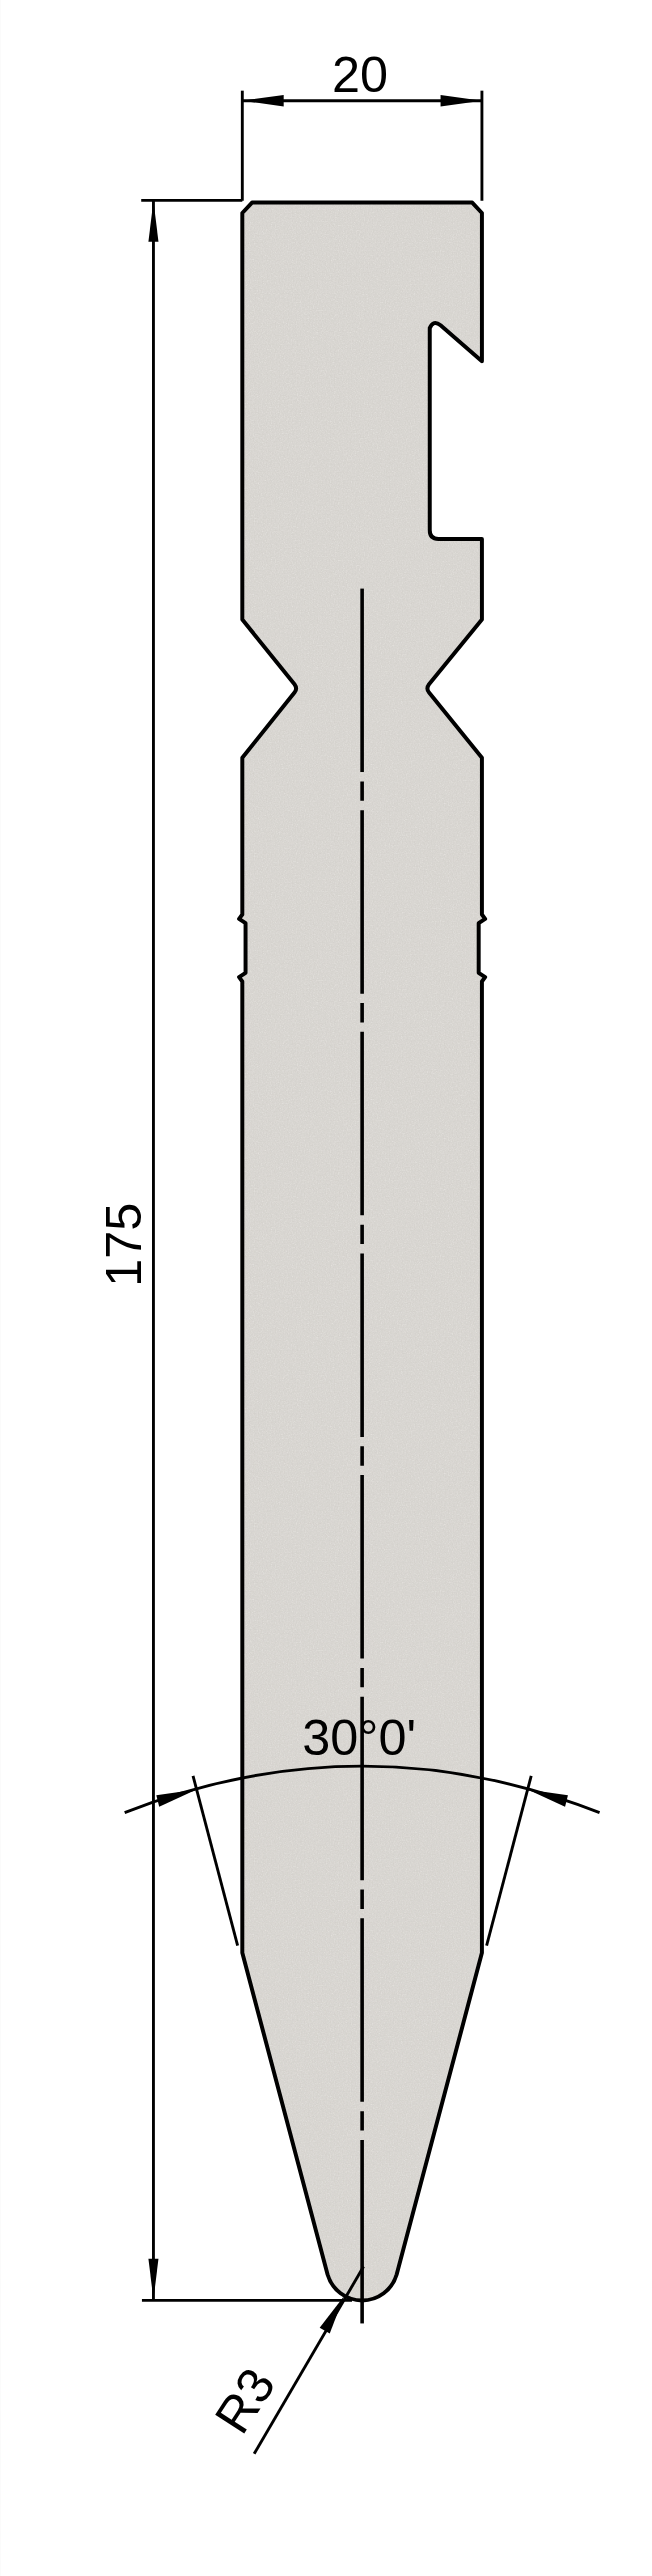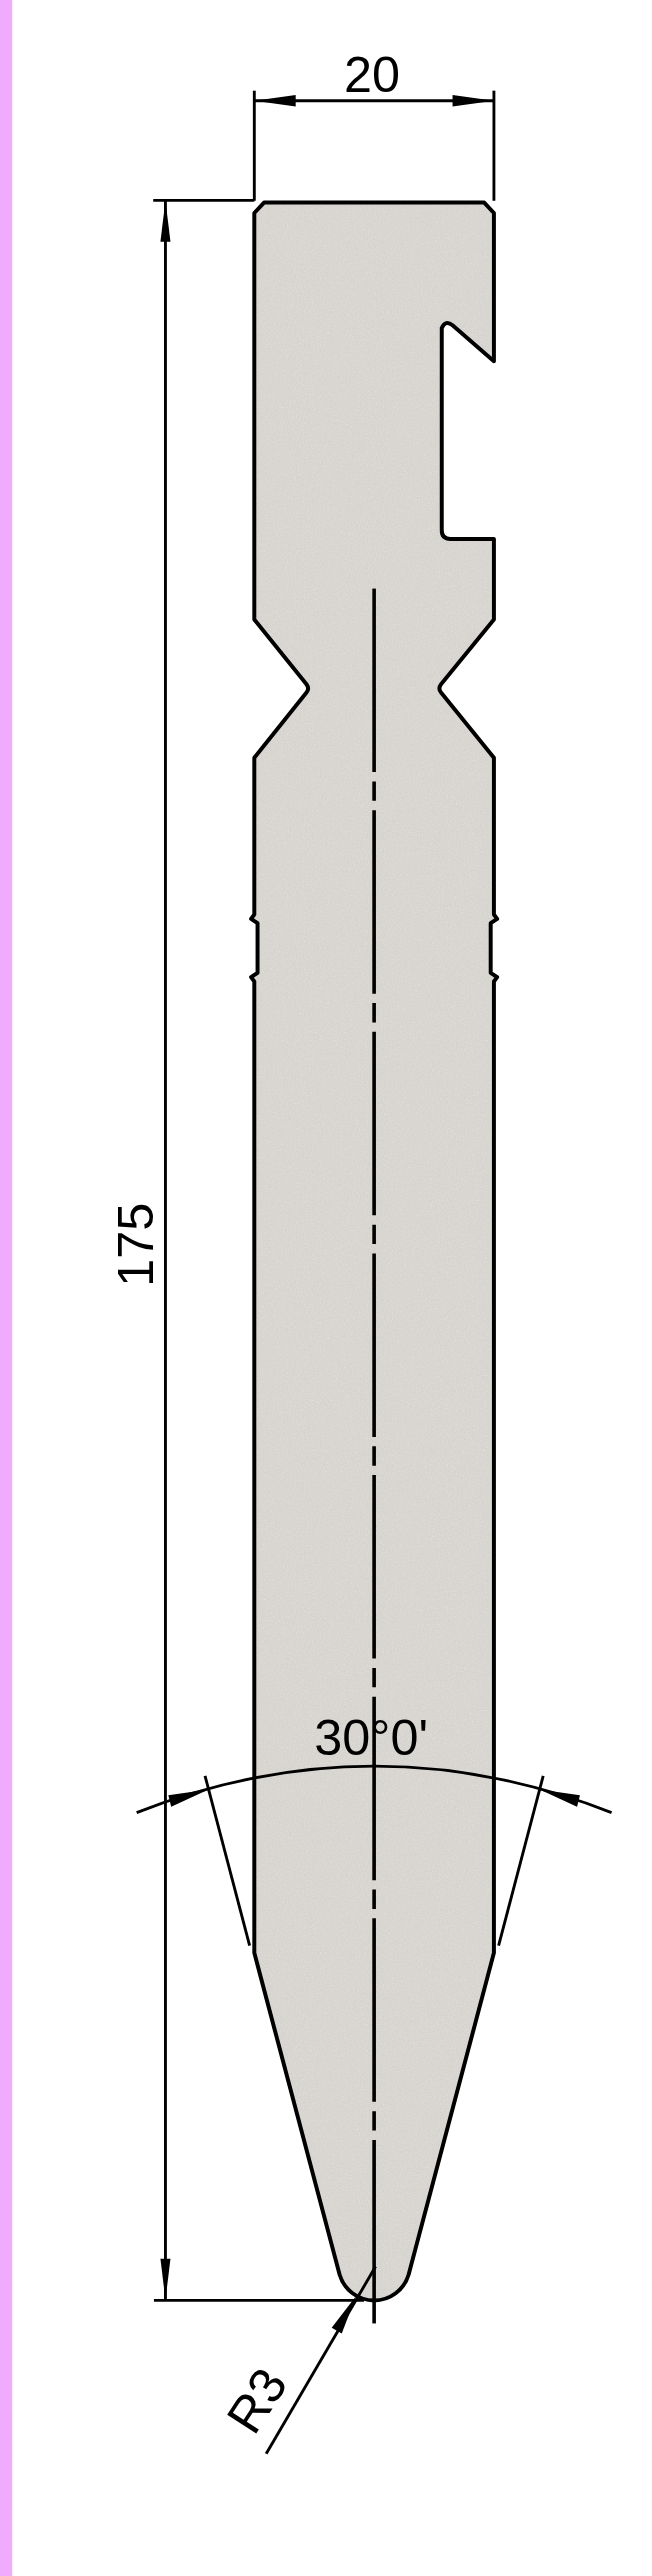--- a/index.html
+++ b/index.html
@@ -8,22 +8,21 @@
     padding: 0;
     background: #ffffff;
     width: 653px;
     height: 2576px;
     overflow: hidden;
   }
   .stage {
     position: relative;
     width: 615px;
     height: 2576px;
-    background: #f0abfc;
-    padding-left: 12px;
+    background: #e5e5e5;
   }
   svg { display: block; }
   svg text {
     font-family: "Liberation Sans", "DejaVu Sans", sans-serif;
     font-size: 70px;
     fill: #000000;
     letter-spacing: 0px;
   }
   .outline {
     fill: none;

